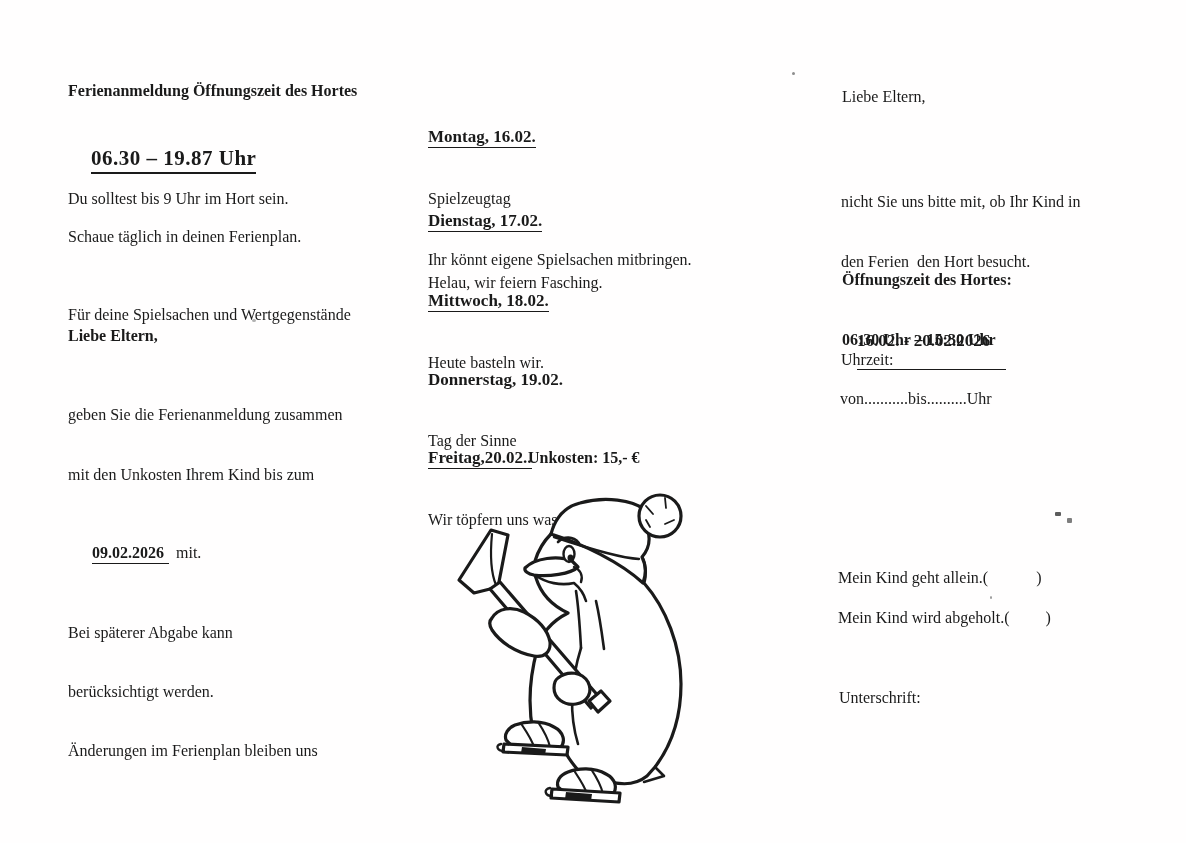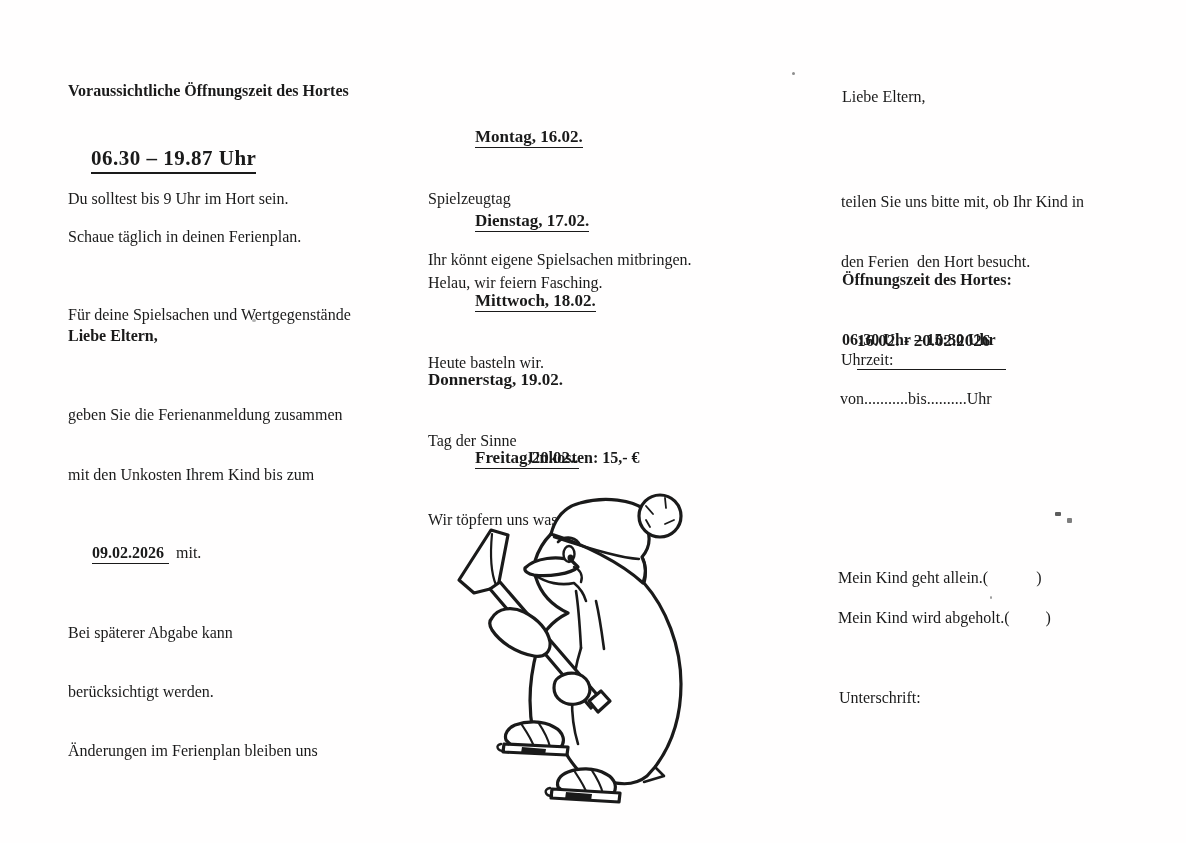--- a/index.html
+++ b/index.html
@@ -6,34 +6,34 @@
   .sheet{
     position:relative;width:1186px;height:843px;background:#fffefe;overflow:hidden;
     font-family:"Liberation Serif","DejaVu Serif",serif;color:#1a1a1a;
   }
   .tb{position:absolute;font-size:16px;line-height:20px;white-space:pre;}
   .b{font-weight:bold;}
   .big{font-size:21px;line-height:25px;letter-spacing:.5px;}
   .day-t{font-size:17px;line-height:21px;font-weight:bold;}
   .day-line{font-size:16px;line-height:21px;}
   .ul{display:inline-block;border-bottom:2px solid #1a1a1a;padding-bottom:1px;}
-  .ul-thin{display:inline-block;border-bottom:1.6px solid #1a1a1a;margin-left:47px;}
+  .ul-thin{display:inline-block;border-bottom:1.6px solid #1a1a1a;}
   .reg{line-height:19.7px;}
   .reg .date{display:inline-block;border-bottom:1.7px solid #1a1a1a;padding-right:5px;font-weight:bold;}
   .reg .suffix{margin-left:7px;}
   .range{font-size:17px;font-weight:bold;display:inline-block;border-bottom:1.7px solid #1a1a1a;padding-right:16px;padding-bottom:18px;}
   .speck{position:absolute;border-radius:50%;}
   svg{display:block;}
 </style>
 </head>
 <body>
 
 <div class="sheet">
 
-  <div class="tb b" style="left:68px;top:81px;">Voraussichtliche Öffnungszeit des Hortes</div>
+  <div class="tb b" style="left:68px;top:81px;">Ferienanmeldung Öffnungszeit des Hortes</div>
 
   <div class="tb big b" style="left:68px;top:121px;">
     <span class="ul">06.30 – 19.87 Uhr</span>
   </div>
 
   <div class="tb" style="left:68px;top:189px;">Du solltest bis 9 Uhr im Hort sein.</div>
 
   <div class="tb" style="left:68px;top:227px;">Schaue täglich in deinen Ferienplan.</div>
 
   <div class="tb" style="left:68px;top:265px;">
@@ -135,21 +135,21 @@
       <path d="M135,302 C141,311 145,317 147,324 M151,299 C157,308 161,315 163,324" fill="none" stroke-width="2.2"></path>
       <path d="M112,319 L180,323 L179,332 L111,328 Z"></path>
       <path d="M126,322 L152,324 L151,331 L125,329 Z" fill="#1a1a1a" stroke="none"></path>
       <path d="M112,326 C105,326 103,319 110,318" fill="none" stroke-width="2.4"></path>
     </g>
   </svg>
 
   <div class="tb" style="left:842px;top:87px;">Liebe Eltern,</div>
 
   <div class="tb" style="left:841px;top:152px;">
-    <div>teilen Sie uns bitte mit, ob Ihr Kind in</div>
+    <div>nicht Sie uns bitte mit, ob Ihr Kind in</div>
     <div>den Ferien  den Hort besucht.</div>
   </div>
 
   <div class="tb b" style="left:842px;top:230px;">
     <div>Öffnungszeit des Hortes:</div>
     <div>06:30 Uhr – 15:30 Uhr</div>
   </div>
 
   <div class="tb" style="left:841px;top:311px;">
     <span class="range">16.02. - 20.02.2026</span>

